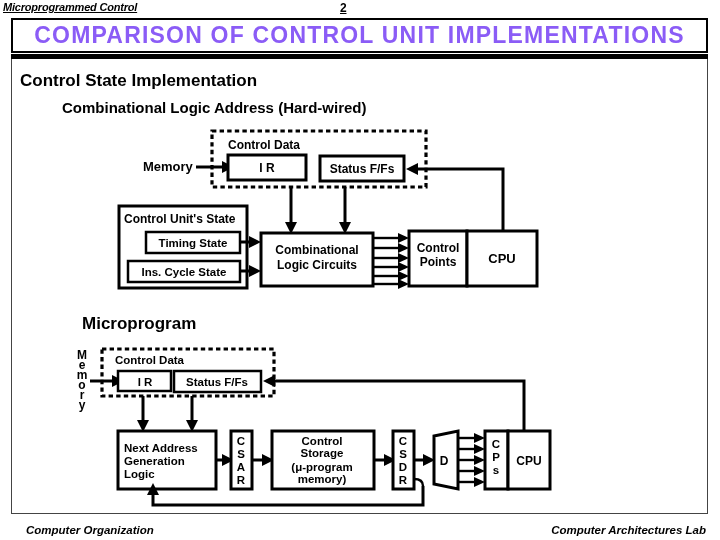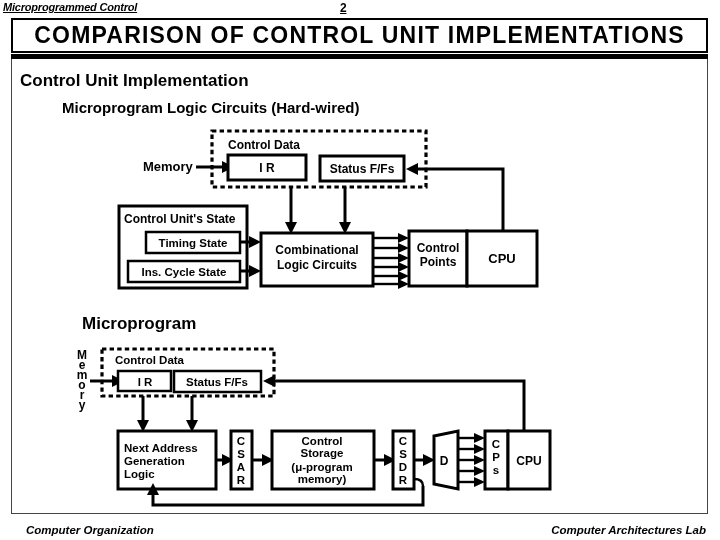--- a/index.html
+++ b/index.html
@@ -13,21 +13,21 @@
             font-size:11px;white-space:nowrap;letter-spacing:-0.2px;text-decoration:underline;}
   .hdr .left{left:3px;}
   .hdr .mid{left:340px;font-style:normal;font-weight:bold;font-size:12px;}
   .hdr .right{right:4px;}
 
   
   .titlebox{position:absolute;left:11px;top:18px;width:697px;height:35px;
             border:2px solid #000;box-sizing:border-box;background:#fff;}
   .titlebox .t{position:absolute;left:0;top:0;width:100%;height:100%;
                display:flex;align-items:center;justify-content:center;
-               color:#000000;font-weight:bold;font-size:23px;letter-spacing:1.2px;border-radius:10px;}
+               color:#8b5cf6;font-weight:bold;font-size:23px;letter-spacing:1.2px;border-radius:10px;}
   .underbar{position:absolute;left:11px;top:54px;width:697px;height:5px;background:#000;}
 
   
   .frame{position:absolute;left:11px;top:59px;width:697px;height:455px;
          border-left:1px solid #444;border-right:1px solid #444;
          border-bottom:1px solid #444;box-sizing:border-box;}
 
   
   .h1{position:absolute;font-weight:bold;font-size:17px;white-space:nowrap;}
   .h2{position:absolute;font-weight:bold;font-size:15px;white-space:nowrap;}
@@ -61,22 +61,22 @@
     <span class="mid">2</span>
   </div>
 
   <div class="titlebox">
     <div class="t">COMPARISON  OF  CONTROL  UNIT  IMPLEMENTATIONS</div>
   </div>
   <div class="underbar"></div>
 
   <div class="frame"></div>
 
-  <div class="h1" style="left:20px;top:71px;">Control Unit Implementation</div>
-  <div class="h2" style="left:62px;top:99px;">Microprogram Logic Circuits (Hard-wired)</div>
+  <div class="h1" style="left:20px;top:71px;">Control State Implementation</div>
+  <div class="h2" style="left:62px;top:99px;">Combinational Logic Address (Hard-wired)</div>
   <div class="h1" style="left:82px;top:314px;text-align:center;">Microprogram</div>
 
   <svg width="720" height="540">
 
     <g>
 
       <rect class="dash" x="212" y="131" width="214" height="56"></rect>
       <text class="tM" x="228" y="149">Control Data</text>
 
       <text class="tL" x="143" y="171" text-anchor="start">Memory</text>

